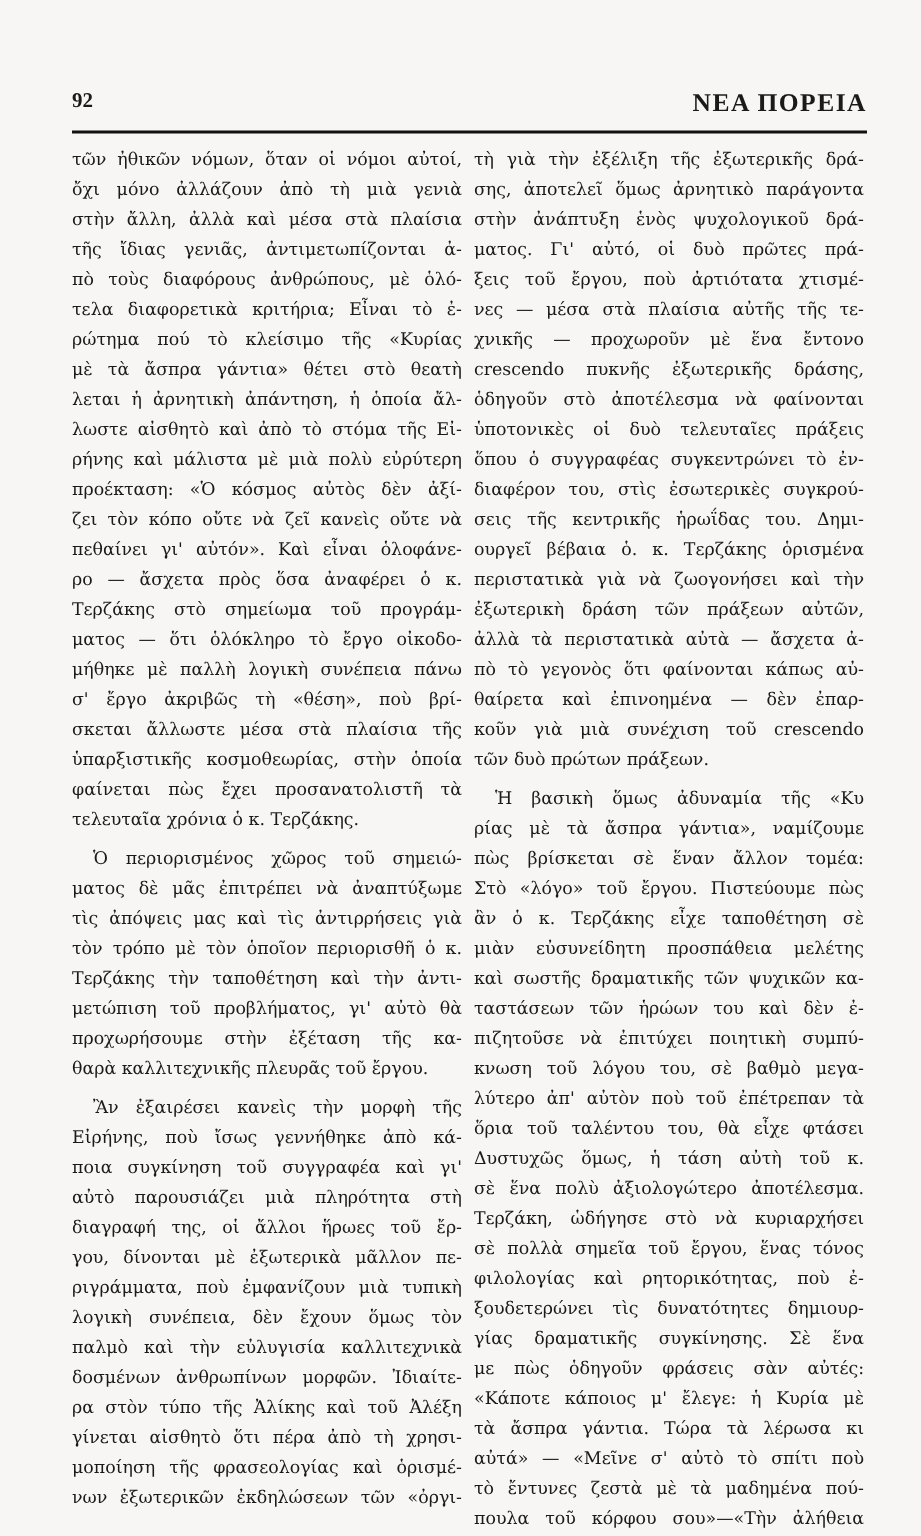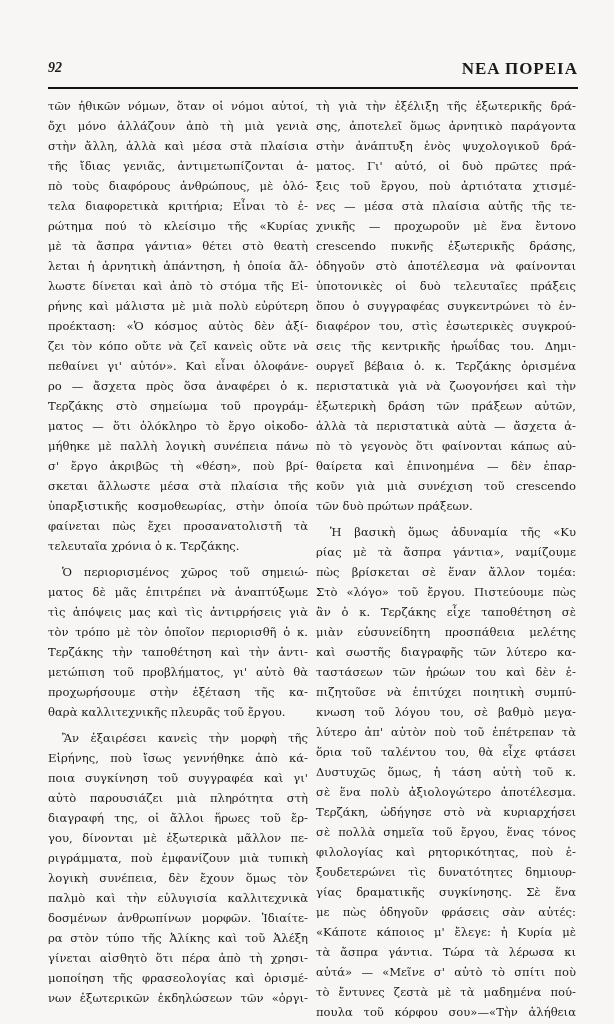--- a/index.html
+++ b/index.html
@@ -22,21 +22,20 @@
     width: 530px;
     height: 22px;
   }
   .page-number {
     position: absolute;
     left: 0;
     top: 0;
     font-family: "Liberation Serif", serif;
     font-weight: bold;
     font-size: 14px;
-    font-style: italic;
   }
   .journal-title {
     position: absolute;
     right: 0;
     top: -1px;
     font-family: "Liberation Serif", serif;
     font-weight: bold;
     font-size: 17px;
     letter-spacing: 1px;
     text-align: center;
@@ -84,21 +83,21 @@
 <div class="column col-left" id="col-left">
     <span class="line">τῶν ἠθικῶν νόμων, ὅταν οἱ νόμοι αὐτοί,</span>
     <span class="line">ὄχι μόνο ἀλλάζουν ἀπὸ τὴ μιὰ γενιὰ</span>
     <span class="line">στὴν ἄλλη, ἀλλὰ καὶ μέσα στὰ πλαίσια</span>
     <span class="line">τῆς ἴδιας γενιᾶς, ἀντιμετωπίζονται ἀ-</span>
     <span class="line">πὸ τοὺς διαφόρους ἀνθρώπους, μὲ ὁλό-</span>
     <span class="line">τελα διαφορετικὰ κριτήρια; Εἶναι τὸ ἐ-</span>
     <span class="line">ρώτημα πού τὸ κλείσιμο τῆς «Κυρίας</span>
     <span class="line">μὲ τὰ ἄσπρα γάντια» θέτει στὸ θεατὴ</span>
     <span class="line">λεται ἡ ἀρνητικὴ ἀπάντηση, ἡ ὁποία ἄλ-</span>
-    <span class="line">λωστε δίνεται καὶ ἀπὸ τὸ στόμα τῆς Εἰ-</span>
+    <span class="line">λωστε αἰσθητὸ καὶ ἀπὸ τὸ στόμα τῆς Εἰ-</span>
     <span class="line">ρήνης καὶ μάλιστα μὲ μιὰ πολὺ εὐρύτερη</span>
     <span class="line">προέκταση: «Ὁ κόσμος αὐτὸς δὲν ἀξί-</span>
     <span class="line">ζει τὸν κόπο οὔτε νὰ ζεῖ κανεὶς οὔτε νὰ</span>
     <span class="line">πεθαίνει γι' αὐτόν». Καὶ εἶναι ὁλοφάνε-</span>
     <span class="line">ρο — ἄσχετα πρὸς ὅσα ἀναφέρει ὁ κ.</span>
     <span class="line">Τερζάκης στὸ σημείωμα τοῦ προγράμ-</span>
     <span class="line">ματος — ὅτι ὁλόκληρο τὸ ἔργο οἰκοδο-</span>
     <span class="line">μήθηκε μὲ παλλὴ λογικὴ συνέπεια πάνω</span>
     <span class="line">σ' ἔργο ἀκριβῶς τὴ «θέση», ποὺ βρί-</span>
     <span class="line">σκεται ἄλλωστε μέσα στὰ πλαίσια τῆς</span>
@@ -149,21 +148,21 @@
     <span class="line">πὸ τὸ γεγονὸς ὅτι φαίνονται κάπως αὐ-</span>
     <span class="line">θαίρετα καὶ ἐπινοημένα — δὲν ἐπαρ-</span>
     <span class="line">κοῦν γιὰ μιὰ συνέχιση τοῦ crescendo</span>
     <span class="line last">τῶν δυὸ πρώτων πράξεων.</span>
     <span class="line indent gap">Ἡ βασικὴ ὅμως ἀδυναμία τῆς «Κυ</span>
     <span class="line">ρίας μὲ τὰ ἄσπρα γάντια», ναμίζουμε</span>
     <span class="line">πὼς βρίσκεται σὲ ἕναν ἄλλον τομέα:</span>
     <span class="line">Στὸ «λόγο» τοῦ ἔργου. Πιστεύουμε πὼς</span>
     <span class="line">ἂν ὁ κ. Τερζάκης εἶχε ταποθέτηση σὲ</span>
     <span class="line">μιὰν εὐσυνείδητη προσπάθεια μελέτης</span>
-    <span class="line">καὶ σωστῆς διαγραφῆς τῶν λύτερο κα-</span>
+    <span class="line">καὶ σωστῆς δραματικῆς τῶν ψυχικῶν κα-</span>
     <span class="line">ταστάσεων τῶν ἡρώων του καὶ δὲν ἐ-</span>
     <span class="line">πιζητοῦσε νὰ ἐπιτύχει ποιητικὴ συμπύ-</span>
     <span class="line">κνωση τοῦ λόγου του, σὲ βαθμὸ μεγα-</span>
     <span class="line">λύτερο ἀπ' αὐτὸν ποὺ τοῦ ἐπέτρεπαν τὰ</span>
     <span class="line">ὅρια τοῦ ταλέντου του, θὰ εἶχε φτάσει</span>
     <span class="line">Δυστυχῶς ὅμως, ἡ τάση αὐτὴ τοῦ κ.</span>
     <span class="line">σὲ ἕνα πολὺ ἀξιολογώτερο ἀποτέλεσμα.</span>
     <span class="line">Τερζάκη, ὡδήγησε στὸ νὰ κυριαρχήσει</span>
     <span class="line">σὲ πολλὰ σημεῖα τοῦ ἔργου, ἕνας τόνος</span>
     <span class="line">φιλολογίας καὶ ρητορικότητας, ποὺ ἐ-</span>

